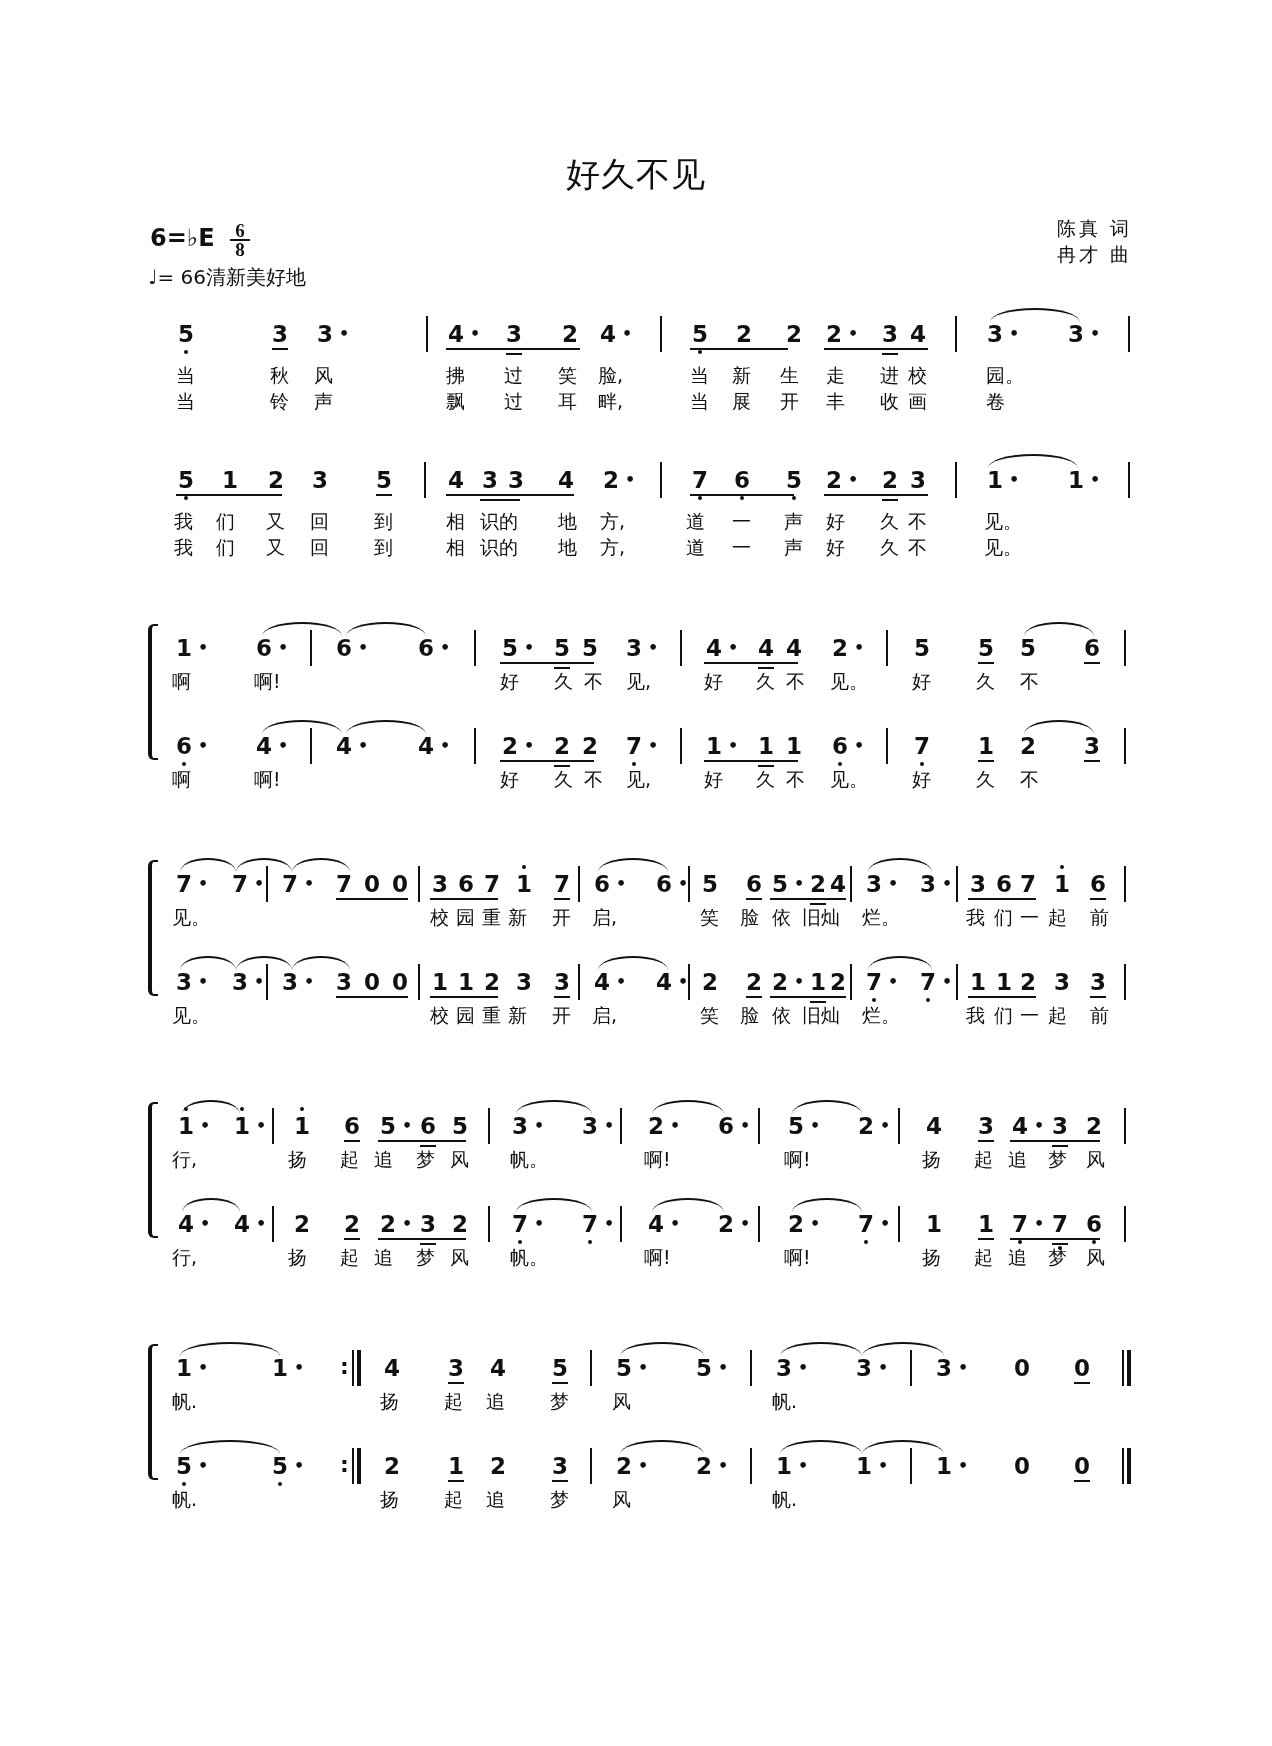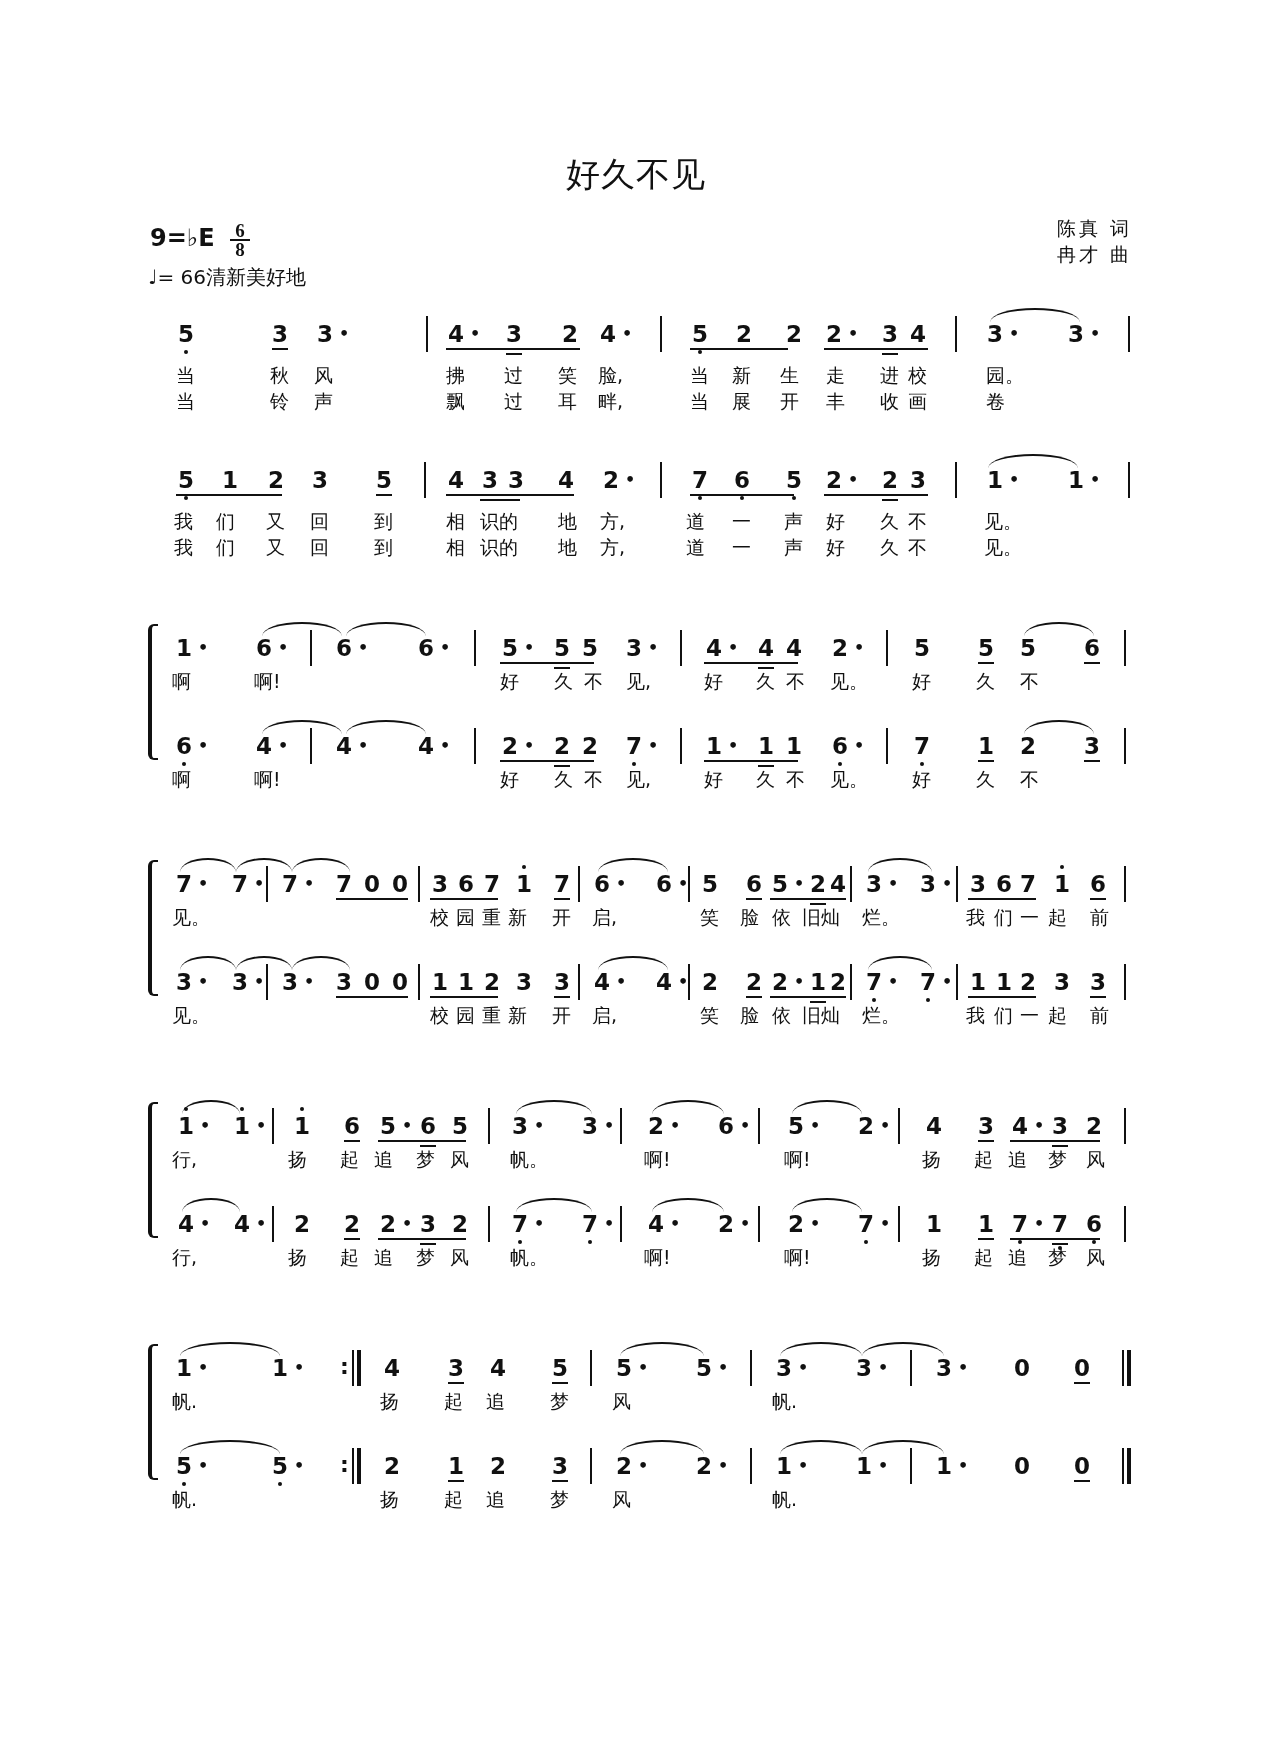--- a/index.html
+++ b/index.html
@@ -25,21 +25,21 @@
   .repeat { position:absolute; font-weight:bold; font-size:22px; }
   .lyric { position:absolute; font-size:19px; line-height:22px; }
   .slur { position:absolute; border-top:2px solid #111; border-radius:50% 50% 0 0 / 100% 100% 0 0; height:12px; }
   .brace { position:absolute; left:148px; width:6px; border-left:4px solid #111;
            border-top:2px solid #111; border-bottom:2px solid #111; border-radius:6px 0 0 6px; }
 </style>
 </head>
 <body>
 
 <div class="title">好久不见</div>
-<div class="key">9=♭E</div>
+<div class="key">6=♭E</div>
 <div class="meter">
   <div class="num">6</div>
   <div>8</div>
 </div>
 <div class="tempo">♩= 66清新美好地</div>
 <div class="credit" style="top:216px">陈真  词</div>
 <div class="credit" style="top:242px">冉才  曲</div>
 
 <div id="score">
     <div class="row" style="top: 322px;">

